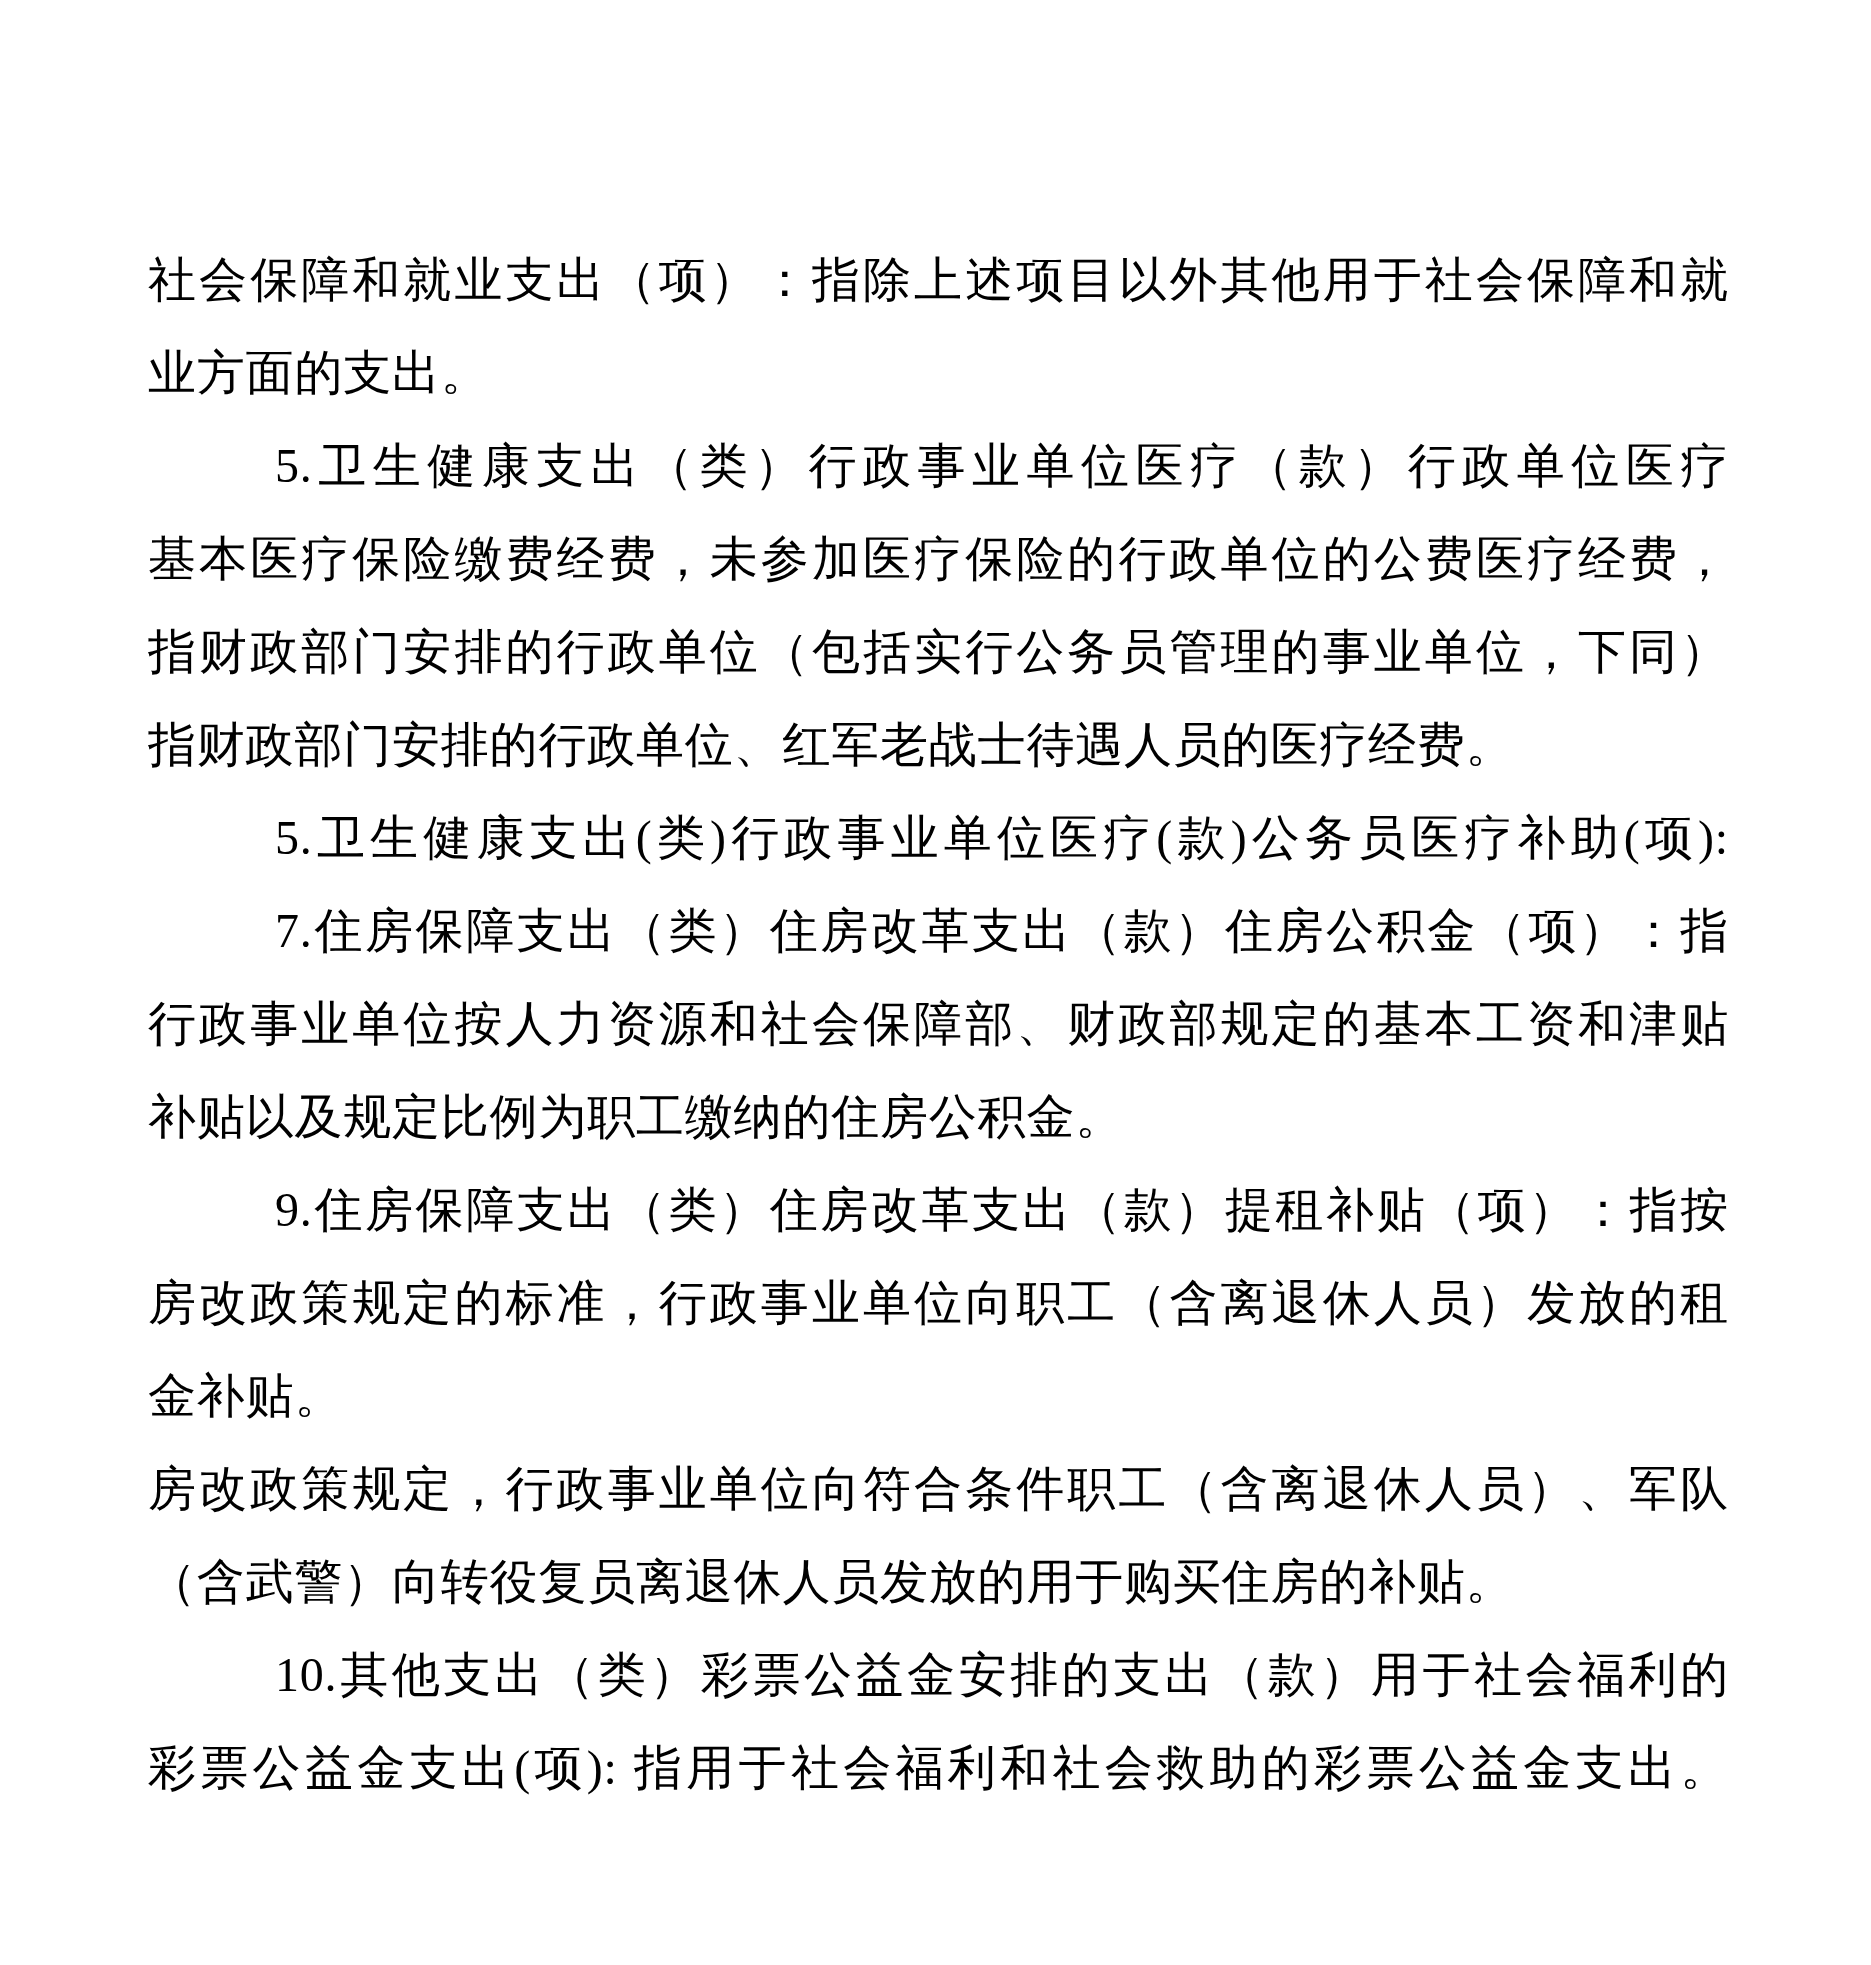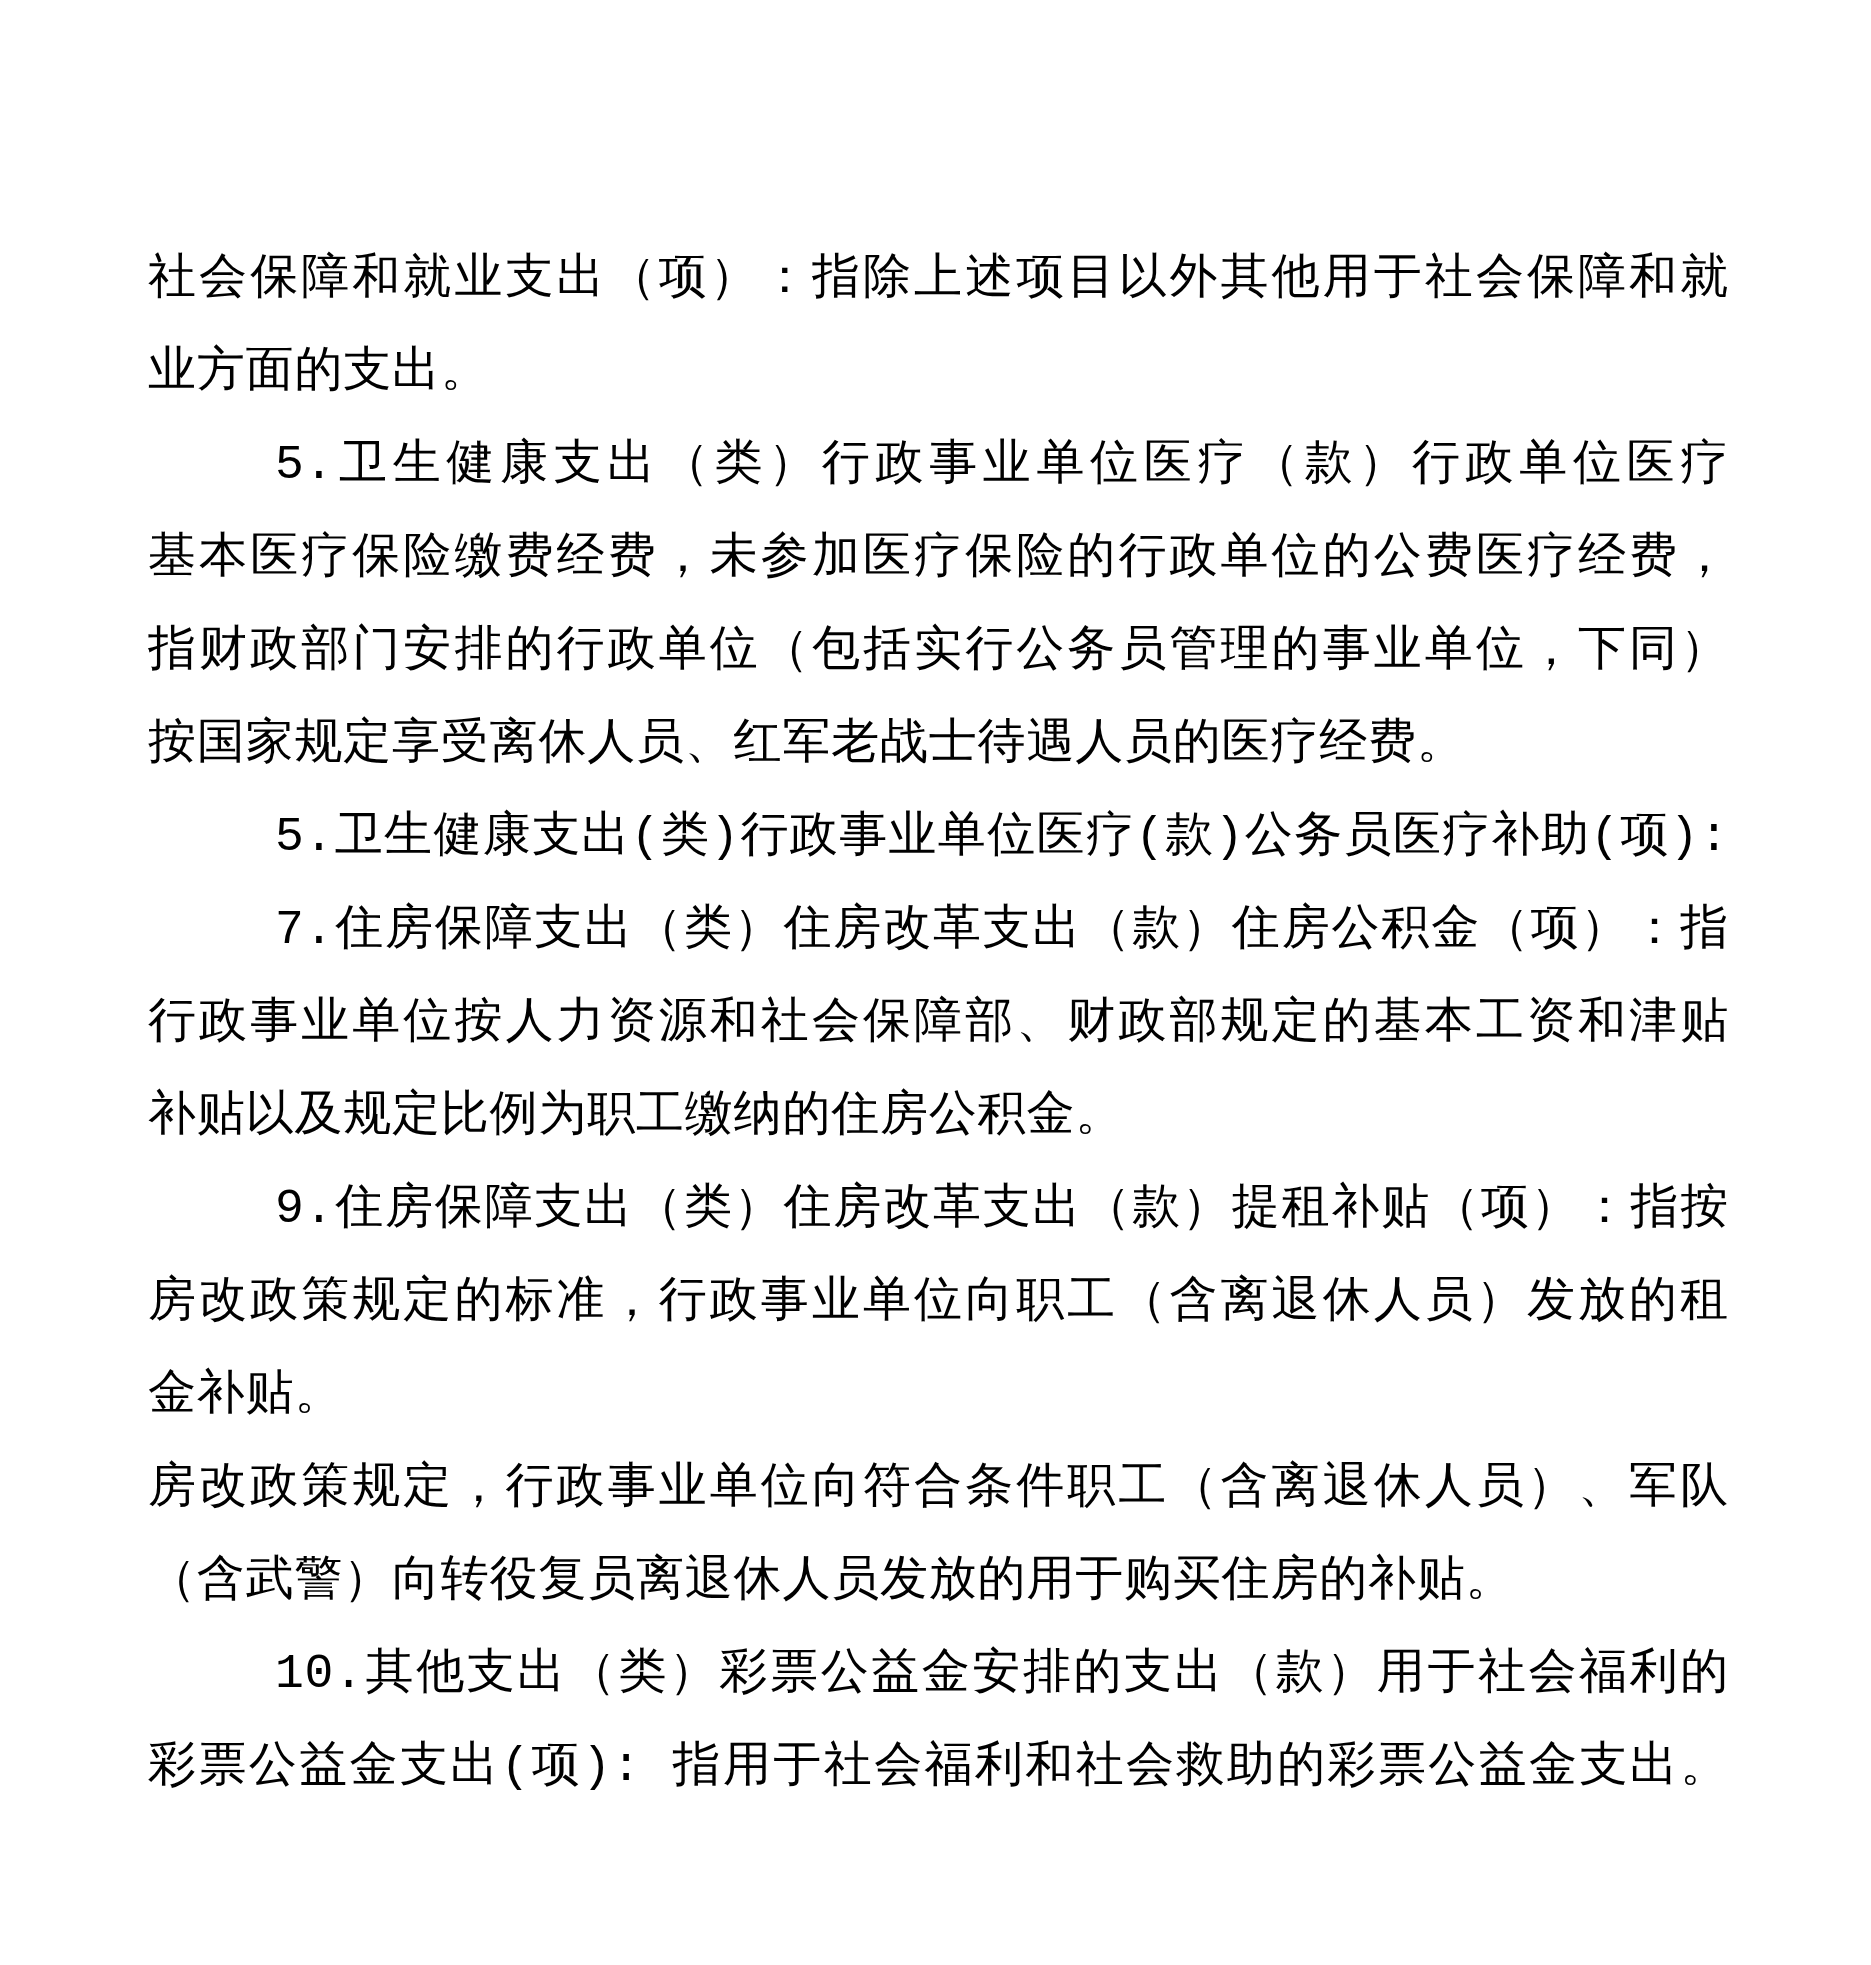--- a/index.html
+++ b/index.html
@@ -15,21 +15,21 @@
     color: #000000;
     overflow: hidden;
   }
   .text-block {
     position: absolute;
     left: 148px;
     top: 233px;
     width: 1581px;
   }
   .line {
-    font-family: Liberation Mono, monospace;
+    font-family: Liberation Serif, serif;
     font-size: 48px;
     line-height: 93px;
     height: 93px;
     letter-spacing: 0.8px;
     color: #000000;
     white-space: nowrap;
     overflow: hidden;
   }
   
   .line.fill {
@@ -47,21 +47,21 @@
 </head>
 <body>
 
 <div class="page">
   <div class="text-block">
     <div class="line fill">社会保障和就业支出（项）：指除上述项目以外其他用于社会保障和就</div>
     <div class="line">业方面的支出。</div>
     <div class="line fill indent">5.卫生健康支出（类）行政事业单位医疗（款）行政单位医疗（项）:</div>
     <div class="line fill">基本医疗保险缴费经费，未参加医疗保险的行政单位的公费医疗经费，</div>
     <div class="line fill">指财政部门安排的行政单位（包括实行公务员管理的事业单位，下同）</div>
-    <div class="line">按国家规定享受离休人员、红军老战士待遇人员的医疗经费。</div>
+    <div class="line">指财政部门安排的行政单位、红军老战士待遇人员的医疗经费。</div>
     <div class="line fill indent">5.卫生健康支出(类)行政事业单位医疗(款)公务员医疗补助(项):</div>
     <div class="line fill indent">7.住房保障支出（类）住房改革支出（款）住房公积金（项）：指</div>
     <div class="line fill">行政事业单位按人力资源和社会保障部、财政部规定的基本工资和津贴</div>
     <div class="line">补贴以及规定比例为职工缴纳的住房公积金。</div>
     <div class="line fill indent">9.住房保障支出（类）住房改革支出（款）提租补贴（项）：指按</div>
     <div class="line fill">房改政策规定的标准，行政事业单位向职工（含离退休人员）发放的租</div>
     <div class="line">金补贴。</div>
     <div class="line fill">房改政策规定，行政事业单位向符合条件职工（含离退休人员）、军队</div>
     <div class="line">（含武警）向转役复员离退休人员发放的用于购买住房的补贴。</div>
     <div class="line fill indent">10.其他支出（类）彩票公益金安排的支出（款）用于社会福利的</div>

